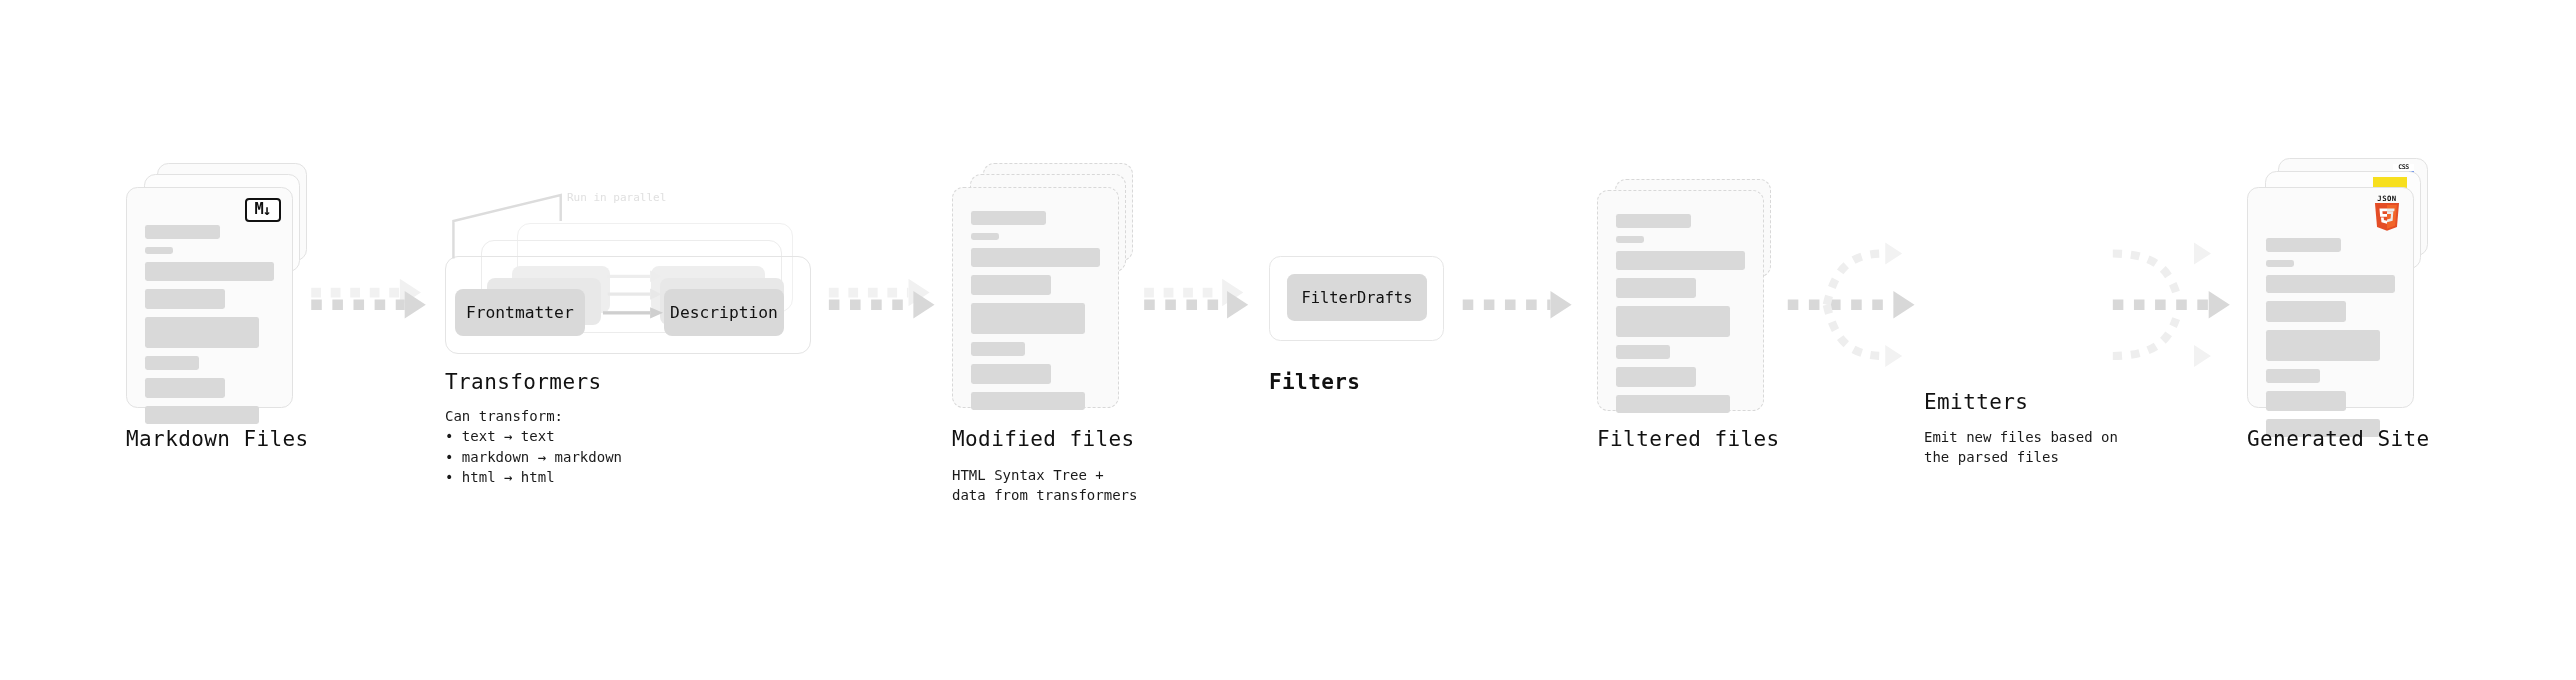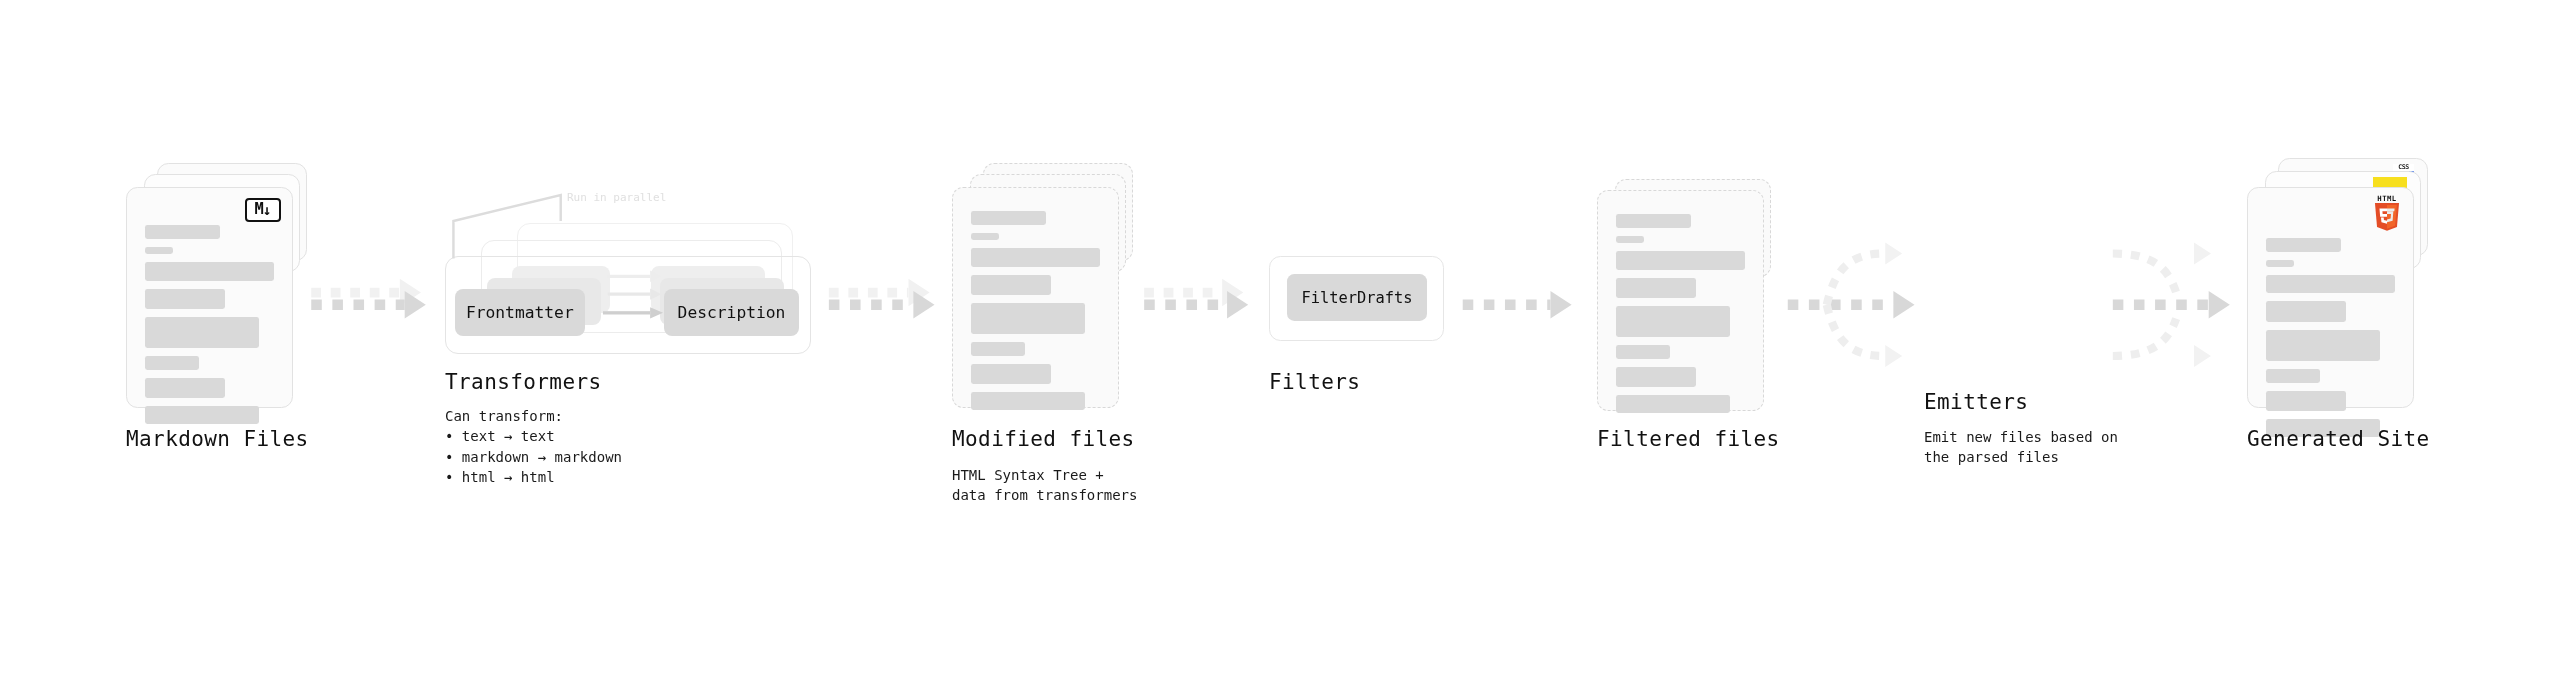--- a/index.html
+++ b/index.html
@@ -93,21 +93,21 @@
     <div class="tbox b3" style="left:0px;top:53px;width:366px;height:98px;"></div>
 
     <div class="chip g1" style="left:67px;top:63px;width:98px;height:47px;"></div>
     <div class="chip g2" style="left:42px;top:75px;width:114px;height:47px;"></div>
     <div class="chip front" style="left:9.8px;top:86px;width:130px;height:47px;">
       <span>Frontmatter</span>
     </div>
 
     <div class="chip g1" style="left:206px;top:63px;width:114px;height:47px;"></div>
     <div class="chip g2" style="left:215px;top:75px;width:124px;height:47px;"></div>
-    <div class="chip front" style="left:219px;top:86px;width:135px;height:47px;">
+    <div class="chip front" style="left:219px;top:86px;width:120px;height:47px;">
       <span>Description</span>
     </div>
 
     <div class="parallel" style="left:122px;top:-12.2px;">Run in parallel</div>
   </div>
   <div class="node title" style="left:445px;top:370px;">Transformers</div>
   <div class="node desc" style="left:445px;top:406px;">Can transform:
  • text → text
  • markdown → markdown
  • html → html</div>
@@ -131,21 +131,21 @@
   <div class="node title" style="left:952px;top:427px;">Modified files</div>
   <div class="node desc" style="left:952px;top:465px;">HTML Syntax Tree +
 data from transformers</div>
 
   <div class="node" style="left:1269px;top:256px;width:175px;height:85px;">
     <div class="panel" style="left:0;top:0;width:175px;height:85px;"></div>
     <div class="echip" style="left:18px;top:18px;width:140px;height:47px;">
       <span>FilterDrafts</span>
     </div>
   </div>
-  <div class="node title" style="left:1269px;top:370px;">Filters</div>
+  <div class="node title" style="left:1269px;top:370px;font-weight:bold;">Filters</div>
 
   <div class="node" style="left:1597px;top:179px;width:187px;height:260px;">
     <div class="card dashed" style="left:18px;top:0px;width:156px;height:98px;"></div>
     <div class="card dashed" style="left:0px;top:11.4px;width:167px;height:221px;">
       <div class="bars" style="top:23px;">
         <div class="bar" style="width:58%;height:14px;"></div>
         <div class="bar" style="width:22%;height:6.5px;"></div>
         <div class="bar" style="width:100%;height:18.7px;"></div>
         <div class="bar" style="width:62%;height:20.3px;"></div>
         <div class="bar" style="width:88%;height:31px;"></div>
@@ -168,21 +168,21 @@
         <span class="bar3"></span>
       </div>
     </div>
     <div class="card ghost2" style="left:18px;top:13px;width:156px;height:98px;">
       <div class="js-badge" style="right:13px;top:4.9px;width:34px;height:21px;">
         <span style="visibility:hidden;">JS</span>
       </div>
     </div>
     <div class="card front" style="left:0px;top:29px;width:167px;height:221px;">
       <div class="html5" style="right:9.8px;top:6.5px;width:32.5px;height:37px;">
-        <span class="lbl">HTML</span>
+        <span class="lbl">JSON</span>
         <svg width="28" height="29" viewBox="0 0 34 36">
           <path d="M2 0 L32 0 L29.4 30 L17 34.5 L4.6 30 Z" fill="#e44d26"></path>
           <path d="M17 2.6 L17 32 L27.1 28.3 L29.3 2.6 Z" fill="#f16529"></path>
           <path d="M17 13.6 L11.6 13.6 L11.3 10.2 L17 10.2 L17 6.9 L7.6 6.9 L8.5 17 L17 17 Z" fill="#ffffff"></path>
           <path d="M17 22.1 L13.2 21.1 L12.9 18.1 L9.5 18.1 L10.1 24 L17 25.9 Z" fill="#ffffff"></path>
           <path d="M17 13.6 L22 13.6 L21.5 19.3 L17 20.5 L17 23.9 L24 22 L24.9 10.2 L17 10.2 Z" fill="#ebebeb"></path>
           <path d="M17 6.9 L17 10.2 L26.1 10.2 L26.4 6.9 Z" fill="#ebebeb"></path>
         </svg>
       </div>
       <div class="bars" style="top:50px;">

